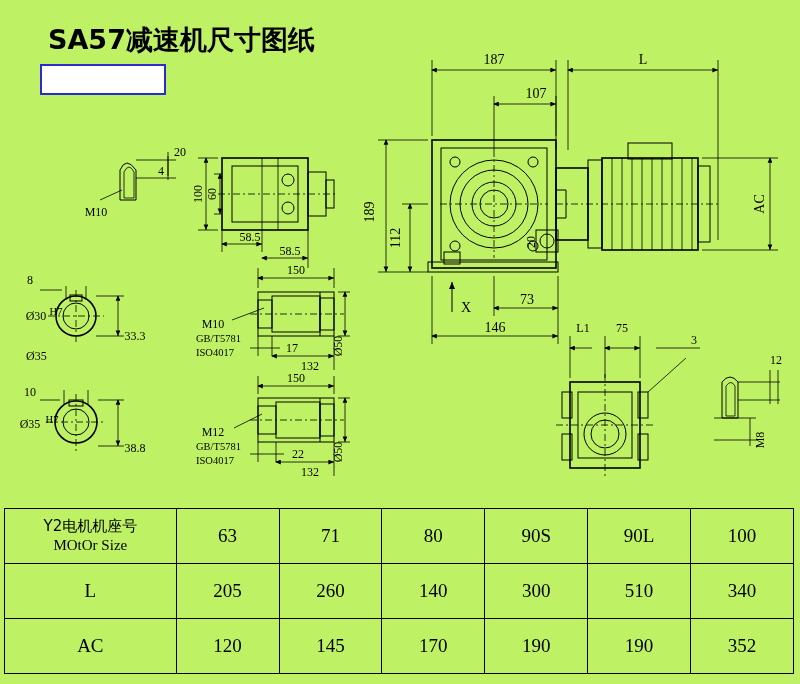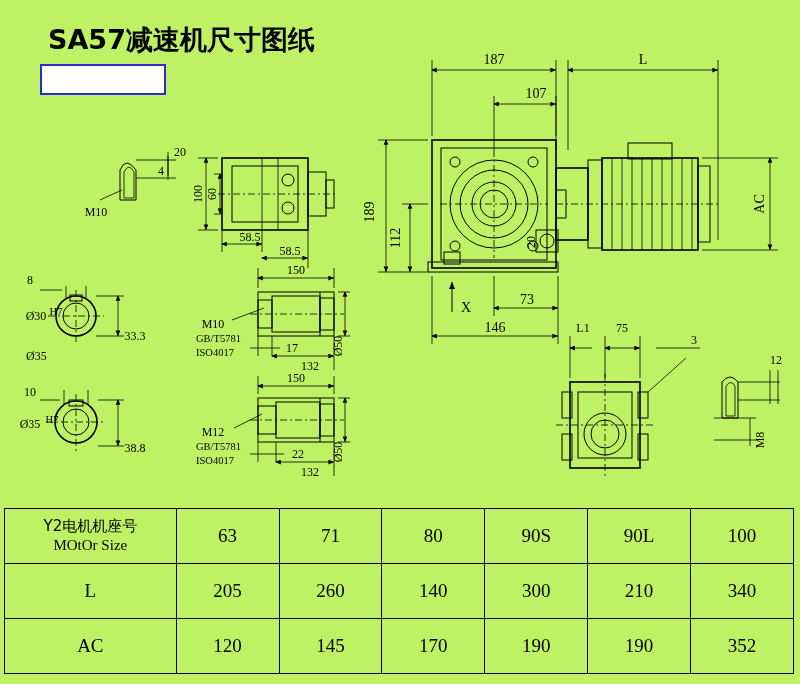--- a/index.html
+++ b/index.html
@@ -426,21 +426,21 @@
         <td class="val">90S</td>
         <td class="val">90L</td>
         <td class="val">100</td>
       </tr>
       <tr>
         <td class="rowhead">L</td>
         <td class="val">205</td>
         <td class="val">260</td>
         <td class="val">140</td>
         <td class="val">300</td>
-        <td class="val">210</td>
+        <td class="val">510</td>
         <td class="val">340</td>
       </tr>
       <tr>
         <td class="rowhead">AC</td>
         <td class="val">120</td>
         <td class="val">145</td>
         <td class="val">170</td>
         <td class="val">190</td>
         <td class="val">190</td>
         <td class="val">352</td>

